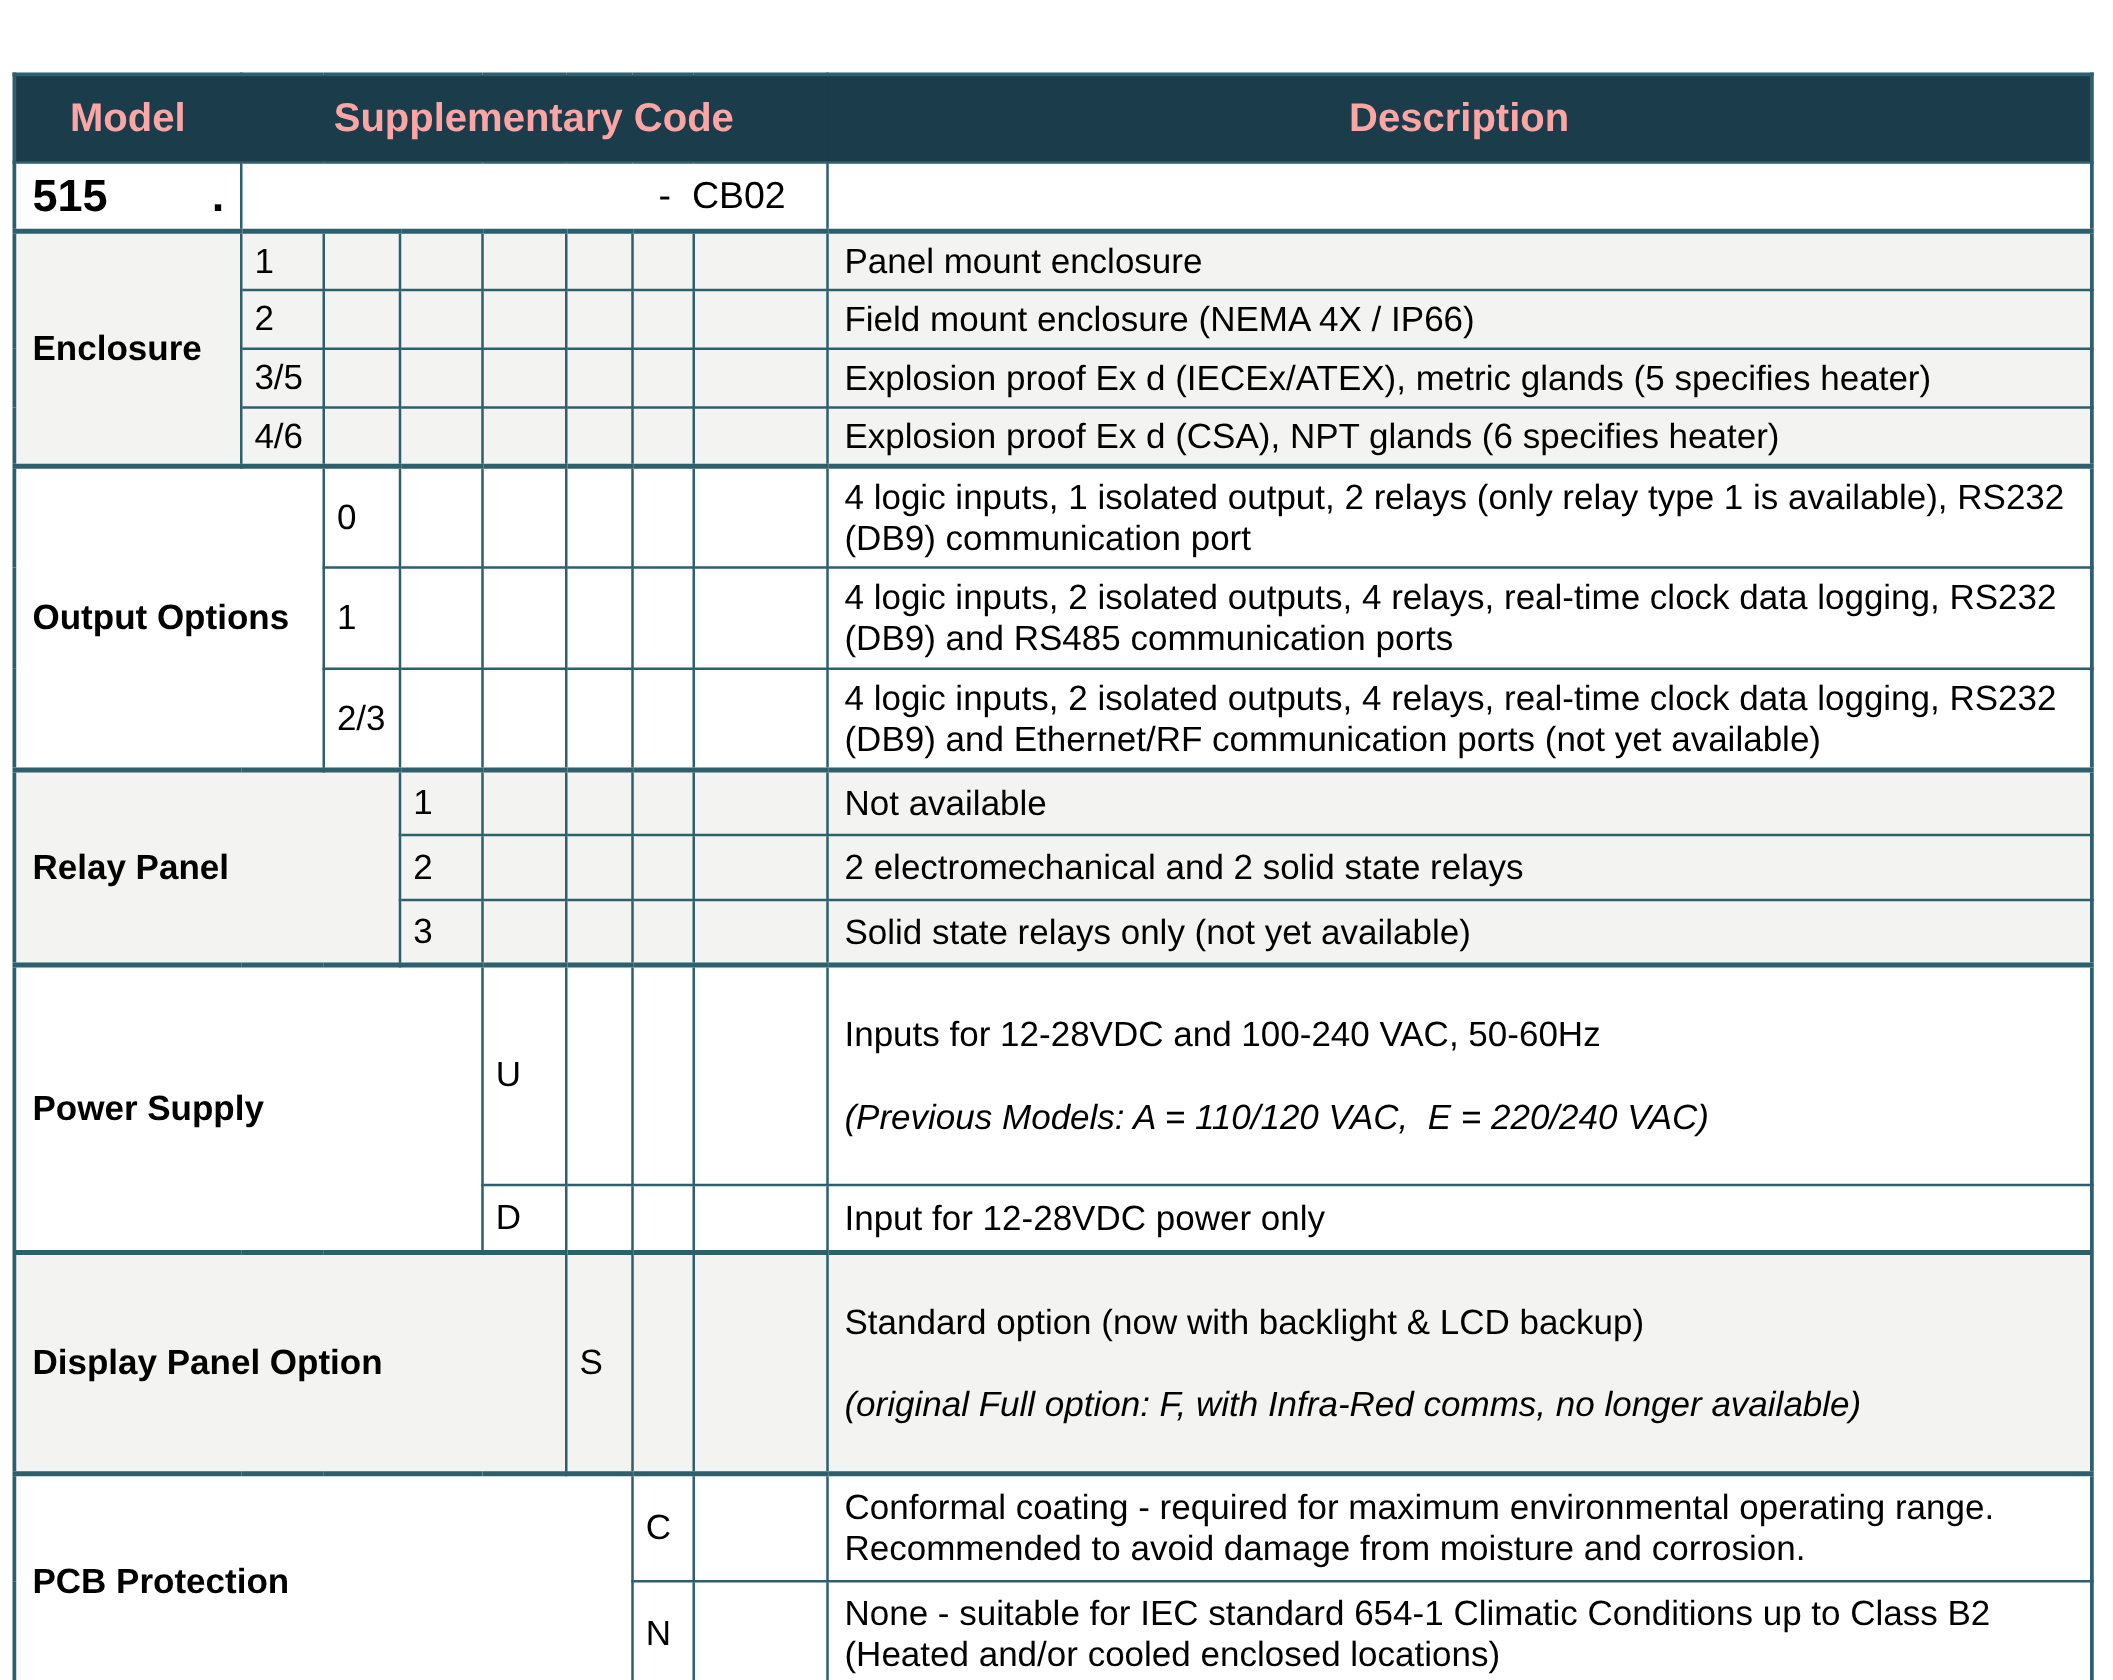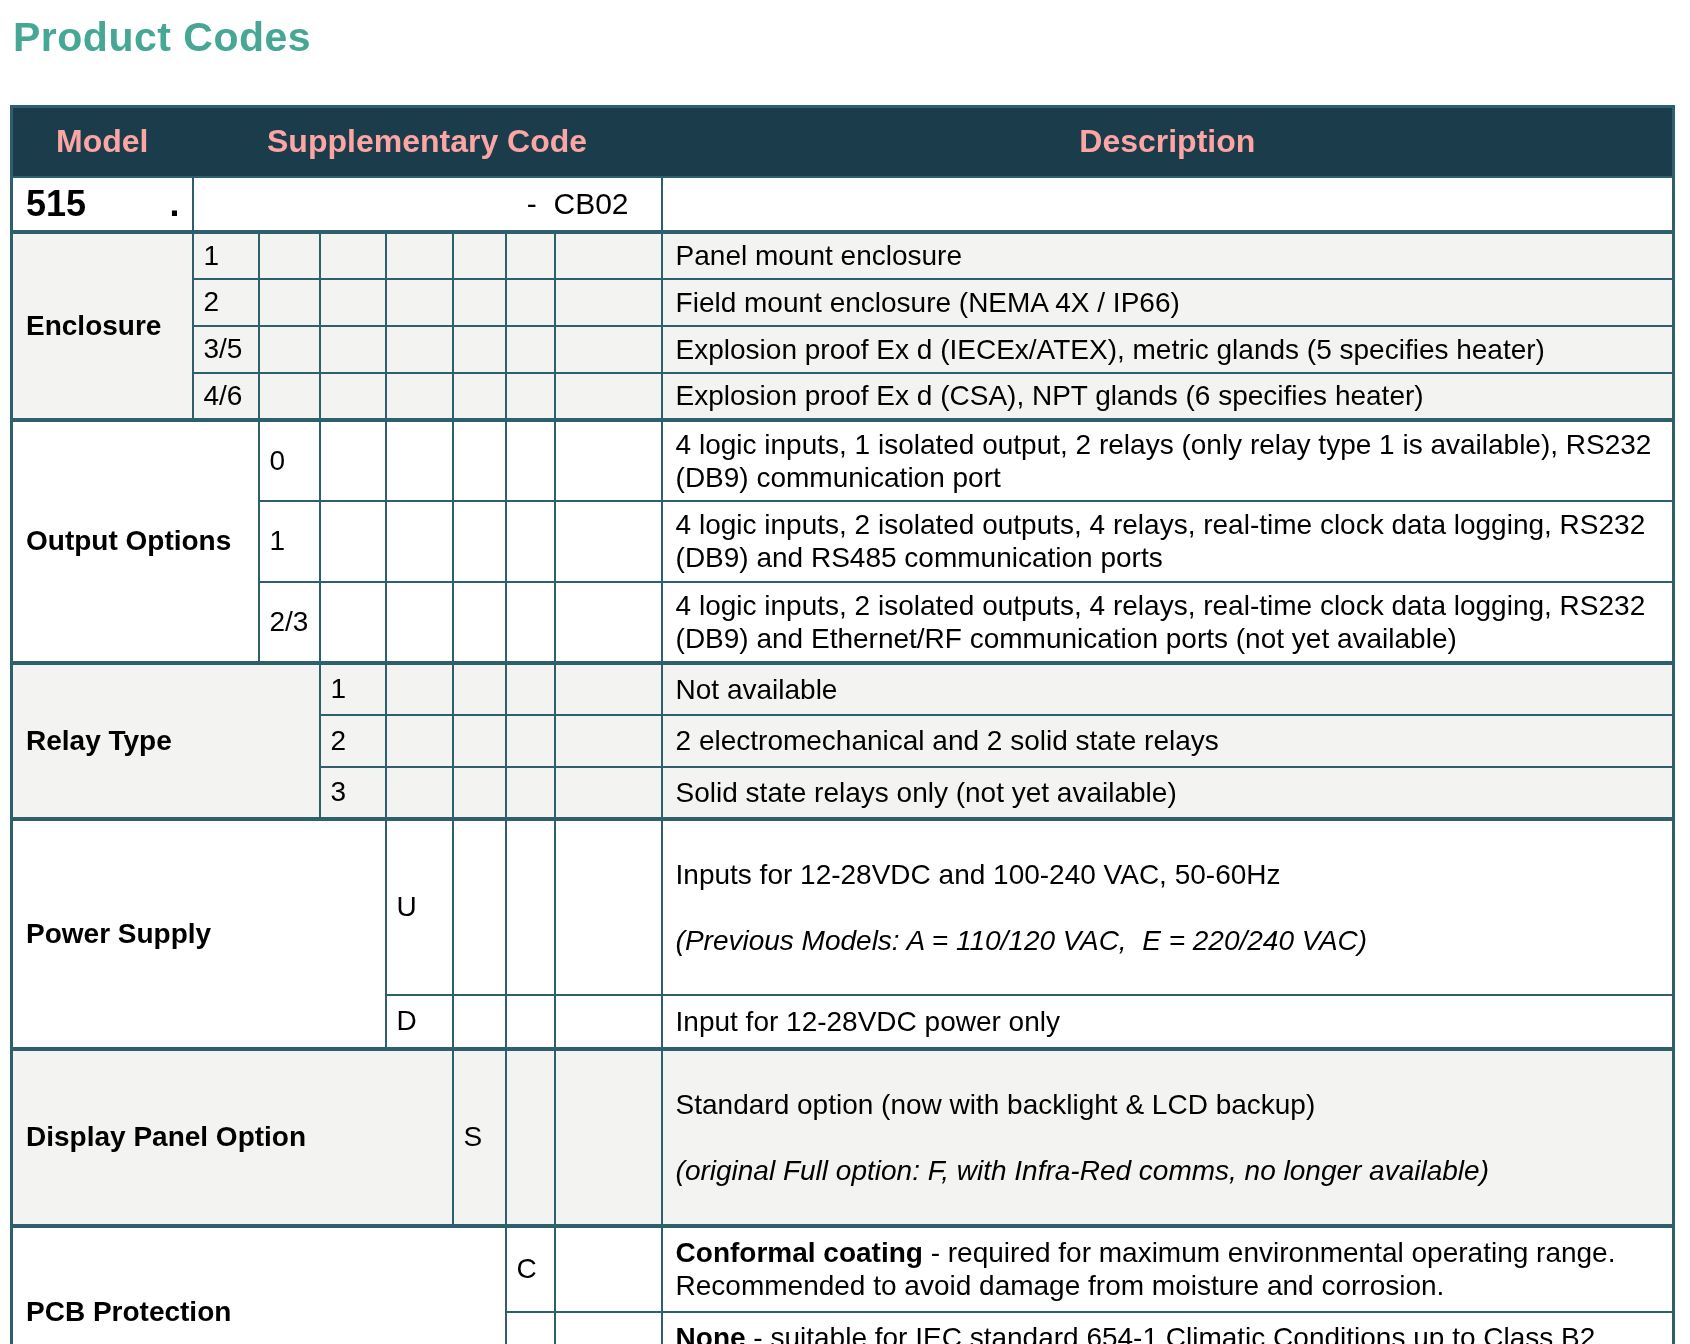--- a/index.html
+++ b/index.html
@@ -81,28 +81,27 @@
     text-align: left;
   }
   td.desc {
     font-size: 28px;
     line-height: 33px;
     padding: 4px 10px 4px 13px;
     text-align: left;
     white-space: pre-line;
   }
   td.desc .i { font-style: italic; }
-  td.desc .b { font-weight: bold; }
+  td.desc .b { font-weight: normal; }
 </style>
 </head>
 <body>
 
 <div class="page">
 
-  <div class="title">Product Codes</div>
 
   <table class="codes">
     <colgroup>
       <col class="c0">
         <col class="c1">
         <col class="c2">
         <col class="c3">
         <col class="c4">
       <col class="c5">
         <col class="c6">
@@ -199,21 +198,21 @@
         <td></td>
           <td></td>
           <td></td>
           <td></td>
           <td></td>
         <td class="desc">4 logic inputs, 2 isolated outputs, 4 relays, real-time clock data logging, RS232
 (DB9) and Ethernet/RF communication ports (not yet available)</td>
       </tr>
 
       <tr class="sec rh52 bg-g">
-        <td class="label" colspan="3" rowspan="3">Relay Type</td>
+        <td class="label" colspan="3" rowspan="3">Relay Panel</td>
         <td class="code">1</td>
         <td></td>
           <td></td>
           <td></td>
           <td></td>
         <td class="desc">Not available</td>
       </tr>
       <tr class="rh52 bg-g">
         <td class="code">2</td>
         <td></td>

